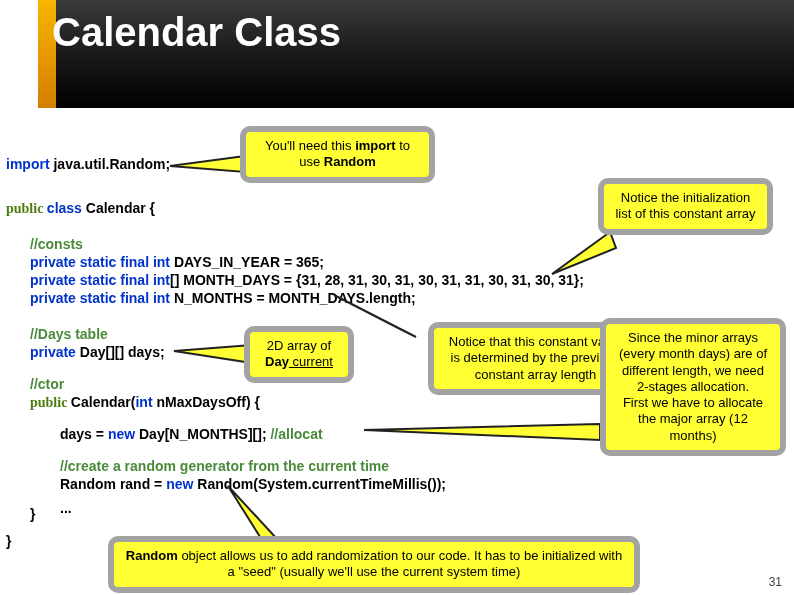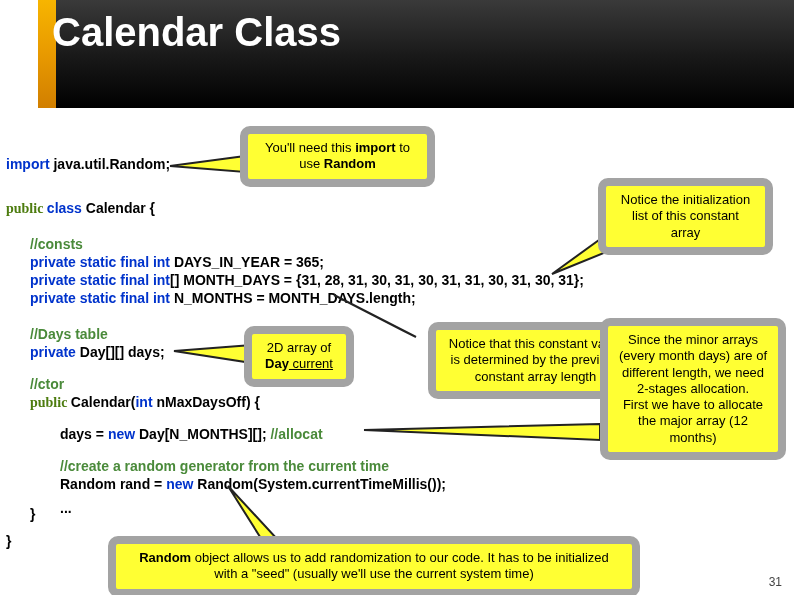--- a/index.html
+++ b/index.html
@@ -51,21 +51,21 @@
     font-weight: bold;
     white-space: pre;
   }
   .kw-blue { color: #0033cc; }
   .kw-red { color: #4d7c0f; font-family: Liberation Serif, serif; }
   .comment { color: #4a8a3a; }
 
   .callout {
     position: absolute;
     background: #ffff33;
-    border: 8px solid #a3a3a3;
+    border: 6px solid #a3a3a3;
     border-radius: 10px;
     padding: 6px 10px;
     text-align: center;
     font-family: Tahoma, Arial, sans-serif;
     font-weight: normal;
     font-size: 13px;
     line-height: 1.25;
     z-index: 10;
   }
   .callout .b { font-weight: bold; }

